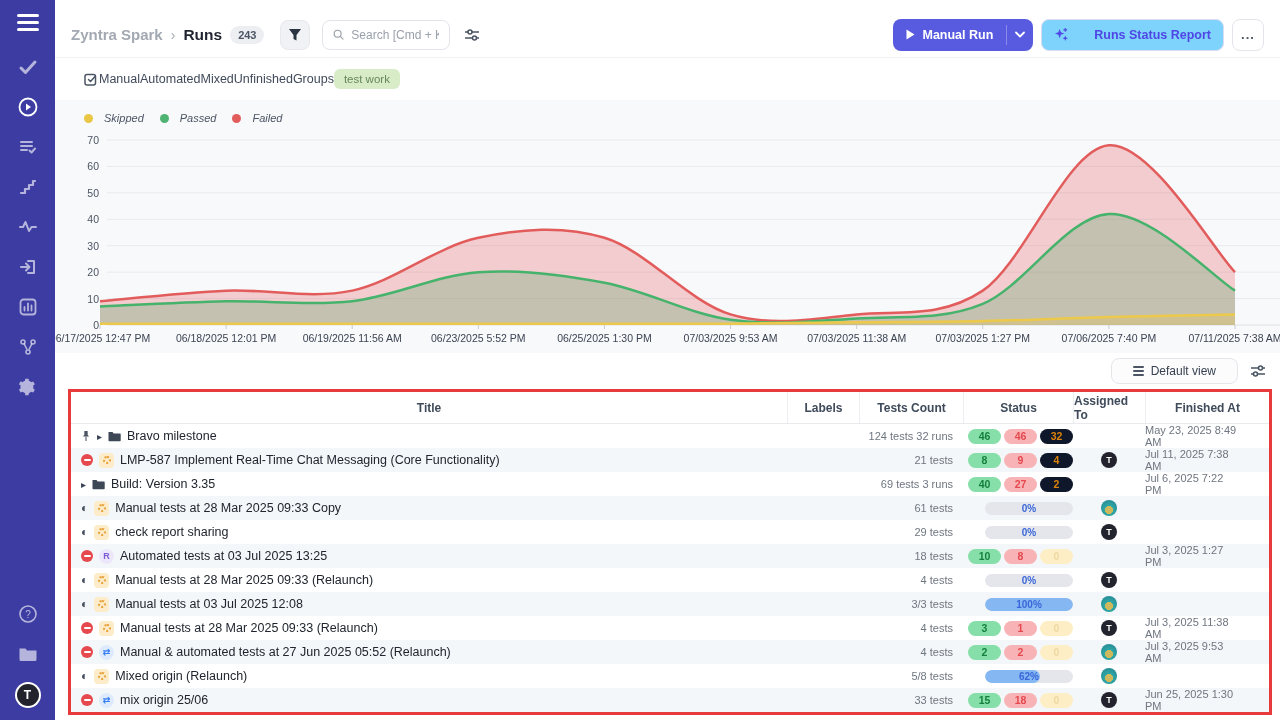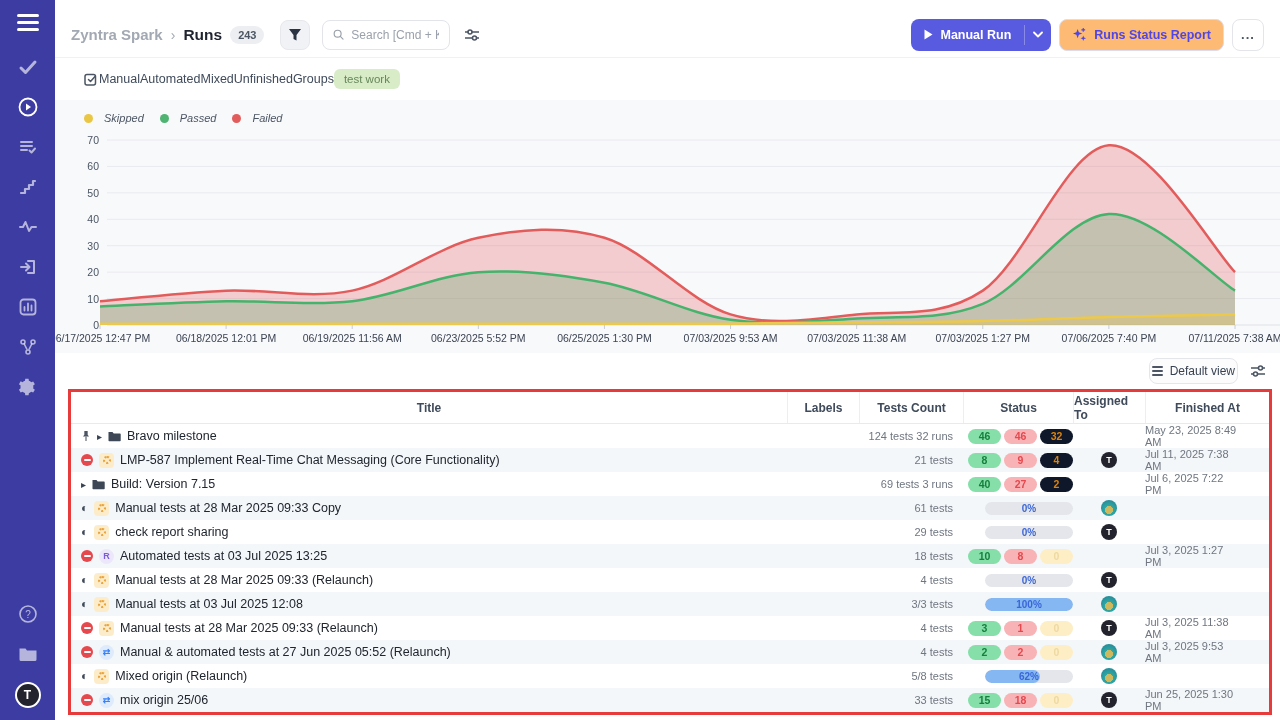--- a/index.html
+++ b/index.html
@@ -40,22 +40,22 @@
   .search-box input { border:none; outline:none; width:100%; font-size:12px; color:#374151;
     font-family:"Liberation Sans", sans-serif; background:transparent; }
   .search-box input::placeholder { color:#9aa1ab; }
   .hdr-sliders { margin-left:14px; display:flex; align-items:center; cursor:pointer; }
   .topbar-right { margin-left:auto; display:flex; align-items:center; gap:8px; }
   .run-btn { display:flex; align-items:stretch; background:#585ae0; color:#fff; border-radius:8px;
     height:32px; overflow:hidden; cursor:pointer; }
   .run-main { display:flex; align-items:center; gap:7px; padding:0 13px; font-size:12.5px; font-weight:bold; }
   .run-divider { width:1px; background:rgba(255,255,255,.3); margin:6px 0; }
   .run-caret { display:flex; align-items:center; justify-content:center; width:26px; font-size:10px; }
-  .report-btn { display:flex; align-items:center; gap:7px; height:32px; padding:0 12px;
-    border:1px solid #d9dcf2; border-radius:8px; background:#fdba74; color:#4f46e5;
+  .report-btn { display:flex; align-items:center; gap:25px; height:32px; padding:0 12px;
+    border:1px solid #d9dcf2; border-radius:8px; background:#7dd3fc; color:#4f46e5;
     font-size:12.5px; font-weight:bold; cursor:pointer; position:relative; }
   .more-btn { width:32px; height:32px; border:1px solid #e3e5ea; border-radius:8px; background:#fff;
     color:#4b5563; font-size:13px; font-weight:bold; display:flex; align-items:center;
     justify-content:center; cursor:pointer; letter-spacing:1px; }
 
   
   .tabsbar { height:42px; display:flex; align-items:center; padding-left:28px; background:#fff; }
   .tab { color:#3f4a5a; font-size:12.5px; cursor:pointer; }
   .tab-icon { display:flex; align-items:center; cursor:pointer; }
   .tag-pill { background:#d9ecc8; color:#67875a; font-size:11.5px; padding:4px 10px; border-radius:6px; }
@@ -64,21 +64,21 @@
   .chart-section { background:#f8f9fb; padding-top:8px; }
   .legend { display:flex; gap:16px; padding-left:29px; height:20px; align-items:center; }
   .legend-item { display:flex; align-items:center; gap:11px; font-size:11px; color:#4b5563;font-style:italic; }
   .legend-dot { width:9px; height:9px; border-radius:50%; }
   .dot-skipped { background:#eac645; } .dot-passed { background:#4fb372; } .dot-failed { background:#e25c5c; }
   #runs-chart { display:block; }
 
   
   .view-row { height:36px; display:flex; justify-content:flex-end; align-items:center;
     padding-right:14px; gap:12px; background:#fff; }
-  .default-view-btn { display:flex; align-items:center; gap:7px; height:26px; padding:0 2px;
+  .default-view-btn { display:flex; align-items:center; gap:7px; height:26px; padding:0 21px;
     border:1px solid #e4e6ea; border-radius:8px; background:#fcfcfd; color:#374151;
     font-size:12px; cursor:pointer; }
   .dv-icon { display:flex; flex-direction:column; gap:2px; }
   .dv-icon div { width:11px; height:2px; background:#4b5563; border-radius:1px; }
 
   
   .table-wrap { margin-left:13px; width:1204px; border:3px solid #e73b3b; background:#fff; }
   .t-header { display:grid; grid-template-columns:1fr 72px 104px 110px 72px 124px; height:32px;
     border-bottom:1px solid #e8eaee; background:#fff; }
   .t-header .hc { display:flex; align-items:center; justify-content:center; font-size:12px;
@@ -403,21 +403,21 @@
             <div class="c-finished">Jul 11, 2025 7:38 AM</div>
           </div>
           <div class="t-row">
             <div class="c-title">
               <span class="chev">▸</span>
               <span class="folder-ic">
                 <svg width="13" height="11" viewBox="0 0 13 11">
                   <path d="M0.5 1h4l1.2 1.5h6.3a.7.7 0 0 1 .7.7v6.3a.7.7 0 0 1-.7.7H1.2a.7.7 0 0 1-.7-.7z" fill="#3d4756"></path>
                 </svg>
               </span>
-              <span>Build: Version 7.15</span>
+              <span>Build: Version 3.35</span>
             </div>
             <div></div>
             <div class="c-tests">69 tests 3 runs</div>
             <div class="c-status">
               <span class="pill p-pass">40</span>
               <span class="pill p-fail">27</span>
               <span class="pill p-skip">2</span>
             </div>
             <div class="c-assigned"></div>
             <div class="c-finished">Jul 6, 2025 7:22 PM</div>

